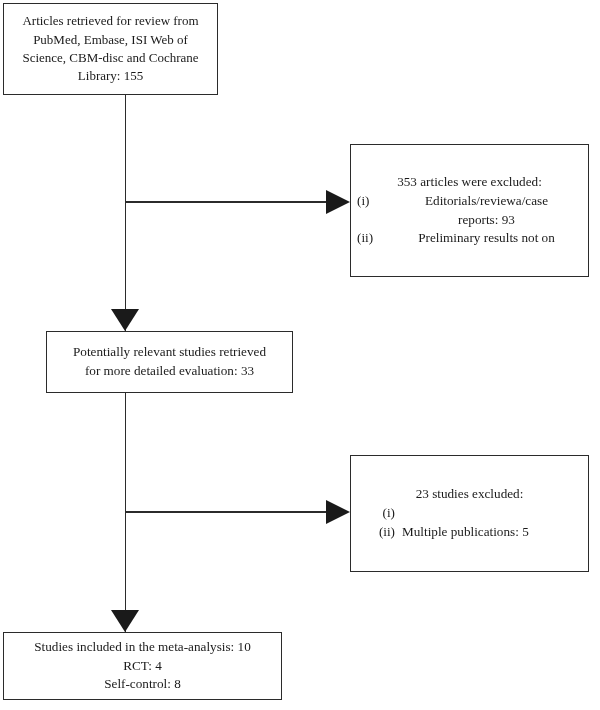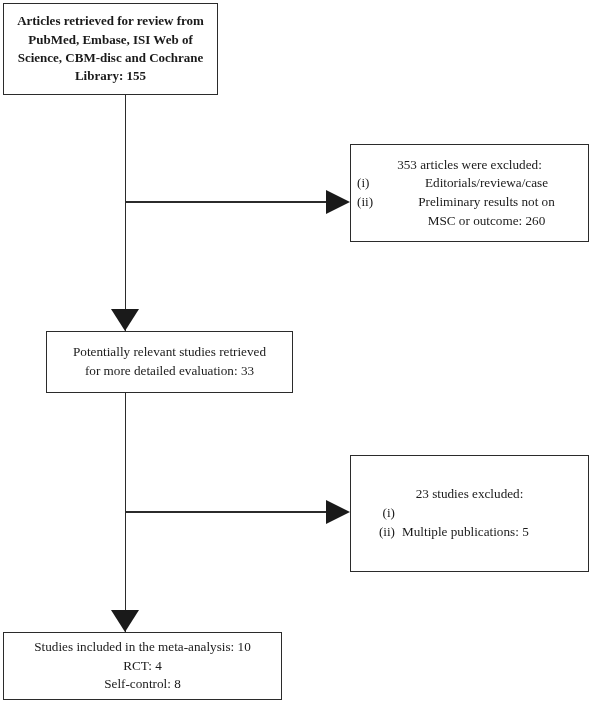--- a/index.html
+++ b/index.html
@@ -51,28 +51,28 @@
   }
   .ntext {
     flex: 1 1 auto;
   }
   .ntext .l {
     white-space: nowrap;
     font-family: Liberation Serif, serif;
   }
 
   
-  #box-source { left: 3px; top: 3px; width: 215px; height: 92px; font-weight: bold; }
+  #box-source { left: 3px; top: 3px; width: 215px; height: 92px; }
   #box-source .line { font-size: 13px; }
 
   
   #box-potential { left: 3px; top: 331px; width: 247px; height: 62px; margin-left: 43px; }
 
   
-  #box-excluded-1 { left: 350px; top: 144px; width: 239px; height: 98px; padding: 0 6px; }
+  #box-excluded-1 { left: 350px; top: 144px; width: 239px; height: 133px; padding: 0 6px; }
   #box-excluded-1 .heading { text-align: center; }
   #box-excluded-1 .nmark { width: 34px; }
   #box-excluded-1 .ntext { text-align: center; }
 
   
   #box-excluded-2 { left: 350px; top: 455px; width: 239px; height: 117px; padding: 0 6px; align-items: center; }
   #box-excluded-2 .heading { text-align: center; }
   #box-excluded-2 .nmark { width: 38px; text-align: right; padding-right: 7px; }
   #box-excluded-2 .ntext { text-align: left; }
 
@@ -125,27 +125,27 @@
   <div class="hline" style="left:125px; top:201px; width:203px;"></div>
   <div class="arrow-right" style="left:326px; top:190px;"></div>
 
   <div class="box" id="box-excluded-1">
     <div class="line heading">353 articles were excluded:</div>
     <div class="numlist">
       <div class="nrow">
         <span class="nmark">(i)</span>
         <span class="ntext">
           <span class="l" style="display:block">Editorials/reviewa/case</span>
+          <span class="l" style="display:block">reports: 93</span>
         </span>
       </div>
       <div class="nrow">
         <span class="nmark">(ii)</span>
         <span class="ntext">
           <span class="l" style="display:block">Preliminary results not on</span>
-          <span class="l" style="display:block">MSC or outcome: 260</span>
         </span>
       </div>
     </div>
   </div>
 
   <div class="box centered-text" id="box-potential">
     <div class="line">Potentially relevant studies retrieved</div>
     <div class="line">for more detailed evaluation: 33</div>
   </div>
 

